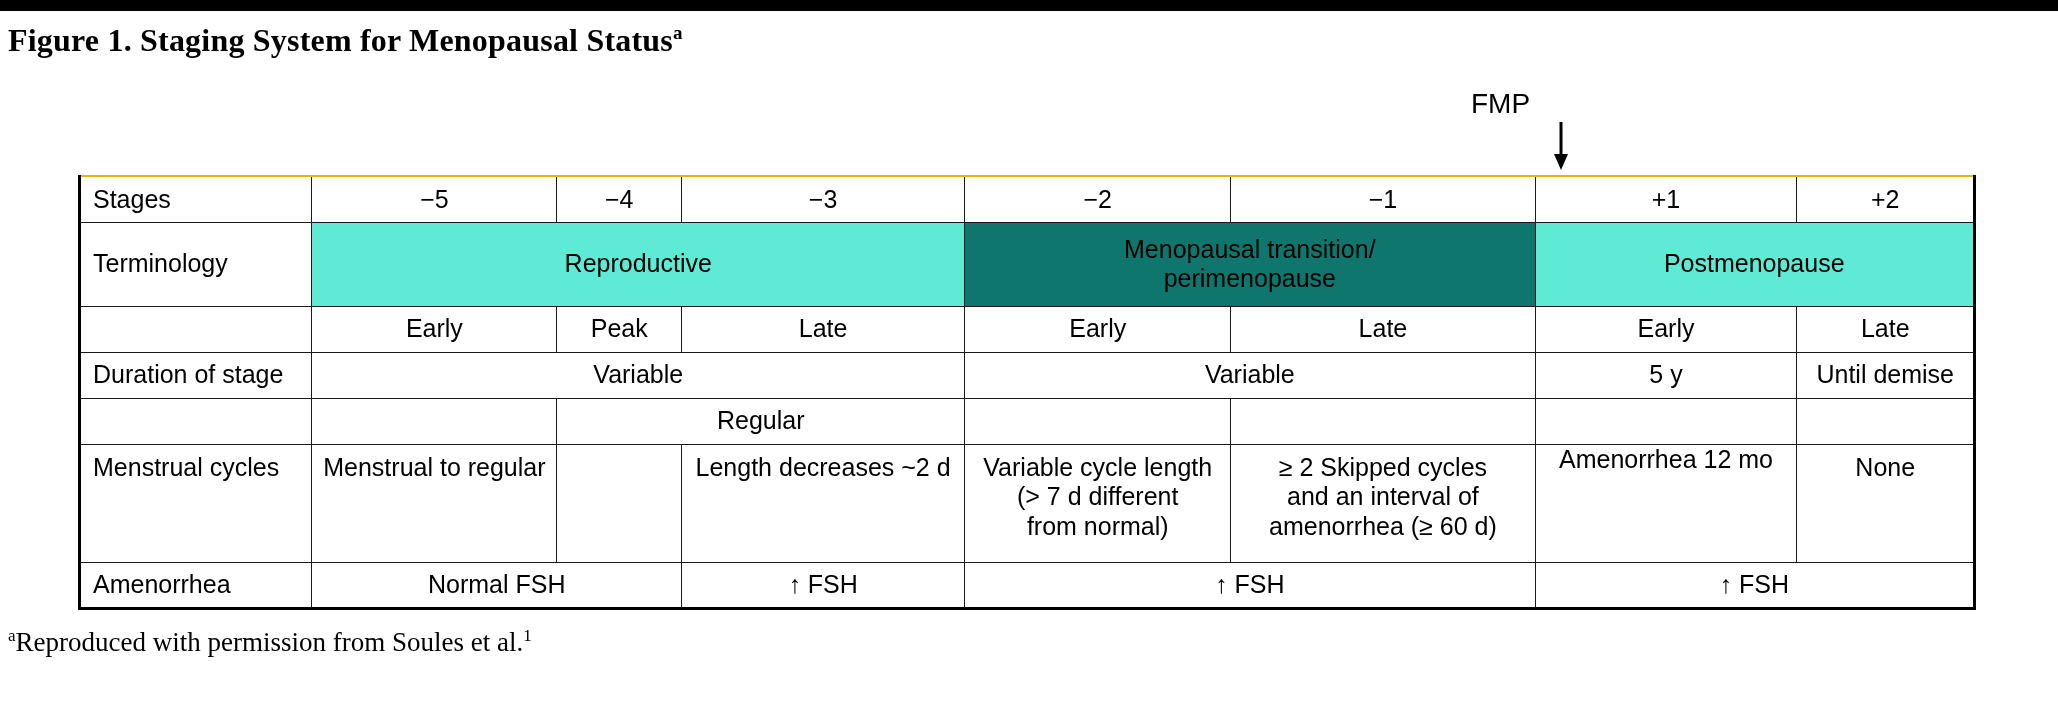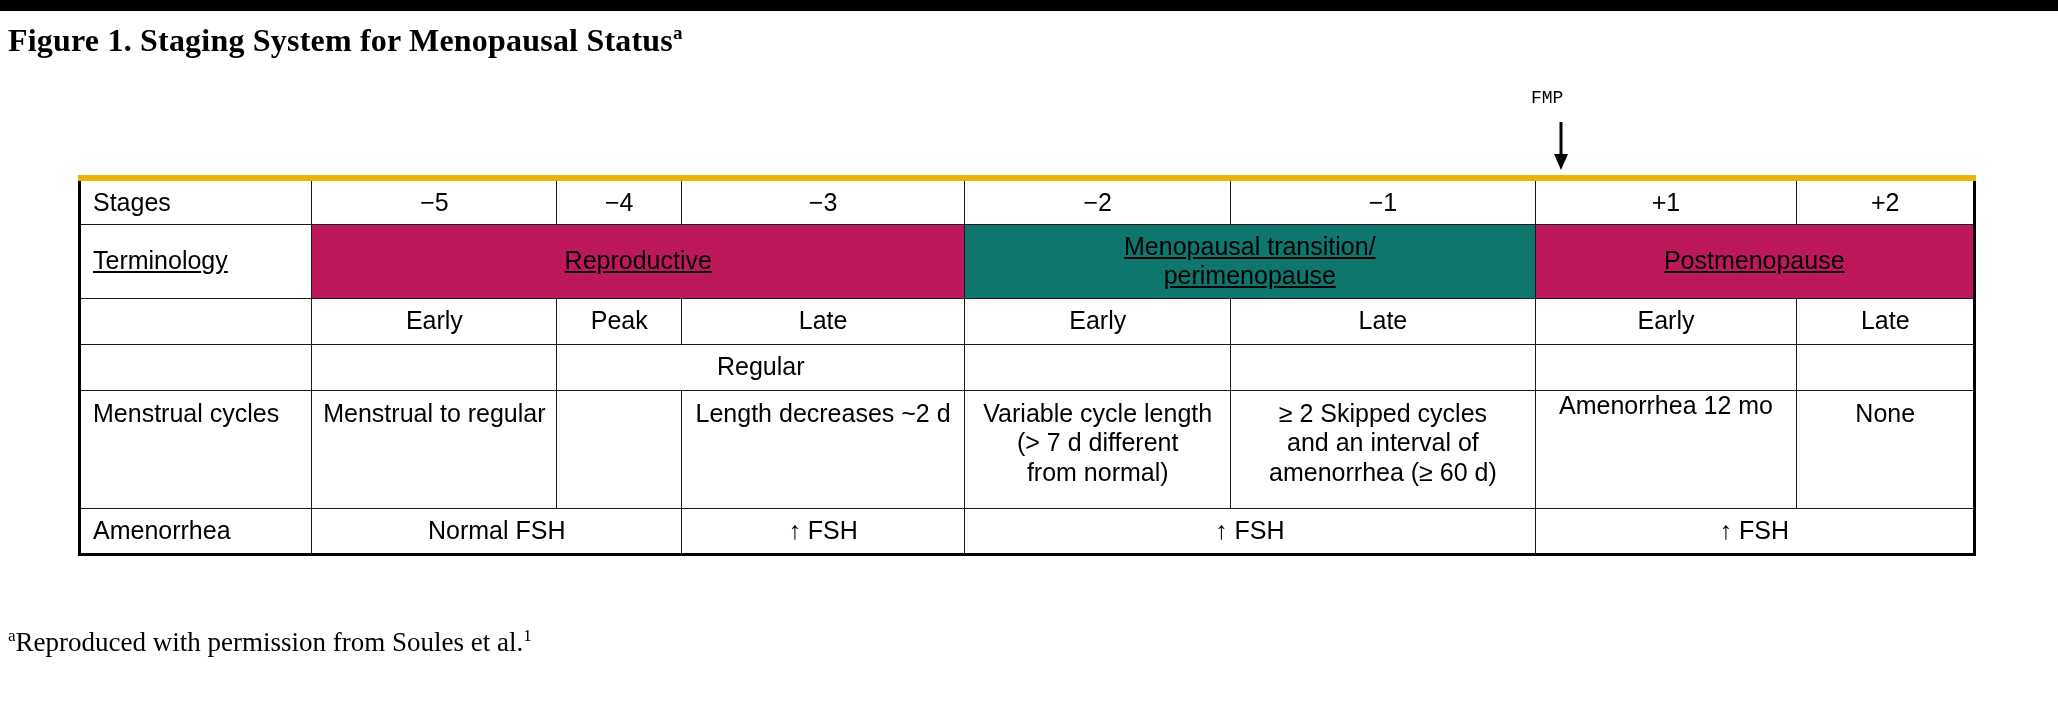--- a/index.html
+++ b/index.html
@@ -33,23 +33,23 @@
     letter-spacing: 0.2px;
     white-space: nowrap;
   }
   .figure-title sup {
     font-size: 19px;
     vertical-align: super;
   }
   .fmp-label {
     position: absolute;
     top: 88px;
-    left: 1531px;
-    font-family: Liberation Mono, monospace;
-    font-size: 18px;
+    left: 1471px;
+    font-family: Liberation Sans, sans-serif;
+    font-size: 28px;
   }
   .fmp-arrow {
     position: absolute;
     top: 122px;
     left: 1552px;
     width: 18px;
     height: 48px;
   }
   .table-wrap {
     position: absolute;
@@ -65,32 +65,32 @@
     font-size: 25px;
     background: #ffffff;
   }
   table.staging td {
     border: 1px solid #1a1a1a;
     padding: 3px 6px;
     text-align: center;
     vertical-align: middle;
     line-height: 1.18;
   }
-  table.staging .outer-top td { border-top: 6px solid #eab308; }
+  table.staging .outer-top td { border-top: 2px solid #eab308; }
   table.staging tr td:first-child { border-left: 3px solid #000; }
   table.staging tr td:last-child { border-right: 3px solid #000; }
   table.staging tr.outer-bottom td { border-bottom: 3px solid #000; }
   .rowlabel {
     text-align: left !important;
     padding-left: 12px !important;
   }
-  .shade-light { background: #be185d; }
+  .shade-light { background: #5eead4; }
   .shade-dark { background: #0f766e; }
   .h-stage { height: 46px; }
-  .h-term { height: 74px; text-decoration: underline; }
+  .h-term { height: 84px; }
   .h-sub { height: 46px; }
   .h-dur { height: 46px; }
   .h-reg { height: 46px; }
   .h-cycles { height: 118px; }
   .h-endo { height: 46px; }
   .cell-multiline { line-height: 1.22; }
   .footnotes {
     position: absolute;
     top: 625px;
     left: 8px;
@@ -153,20 +153,27 @@
     <tr class="h-sub">
       <td class="rowlabel"></td>
       <td>Early</td>
       <td>Peak</td>
       <td>Late</td>
       <td>Early</td>
       <td>Late</td>
       <td>Early</td>
       <td>Late</td>
     </tr>
+    <tr class="h-dur">
+      <td class="rowlabel">Duration of stage</td>
+      <td colspan="3">Variable</td>
+      <td colspan="2">Variable</td>
+      <td>5 y</td>
+      <td>Until demise</td>
+    </tr>
     <tr class="h-reg">
       <td class="rowlabel"></td>
       <td></td>
       <td colspan="2">Regular</td>
       <td></td>
       <td></td>
       <td></td>
       <td></td>
     </tr>
     <tr class="h-cycles">

